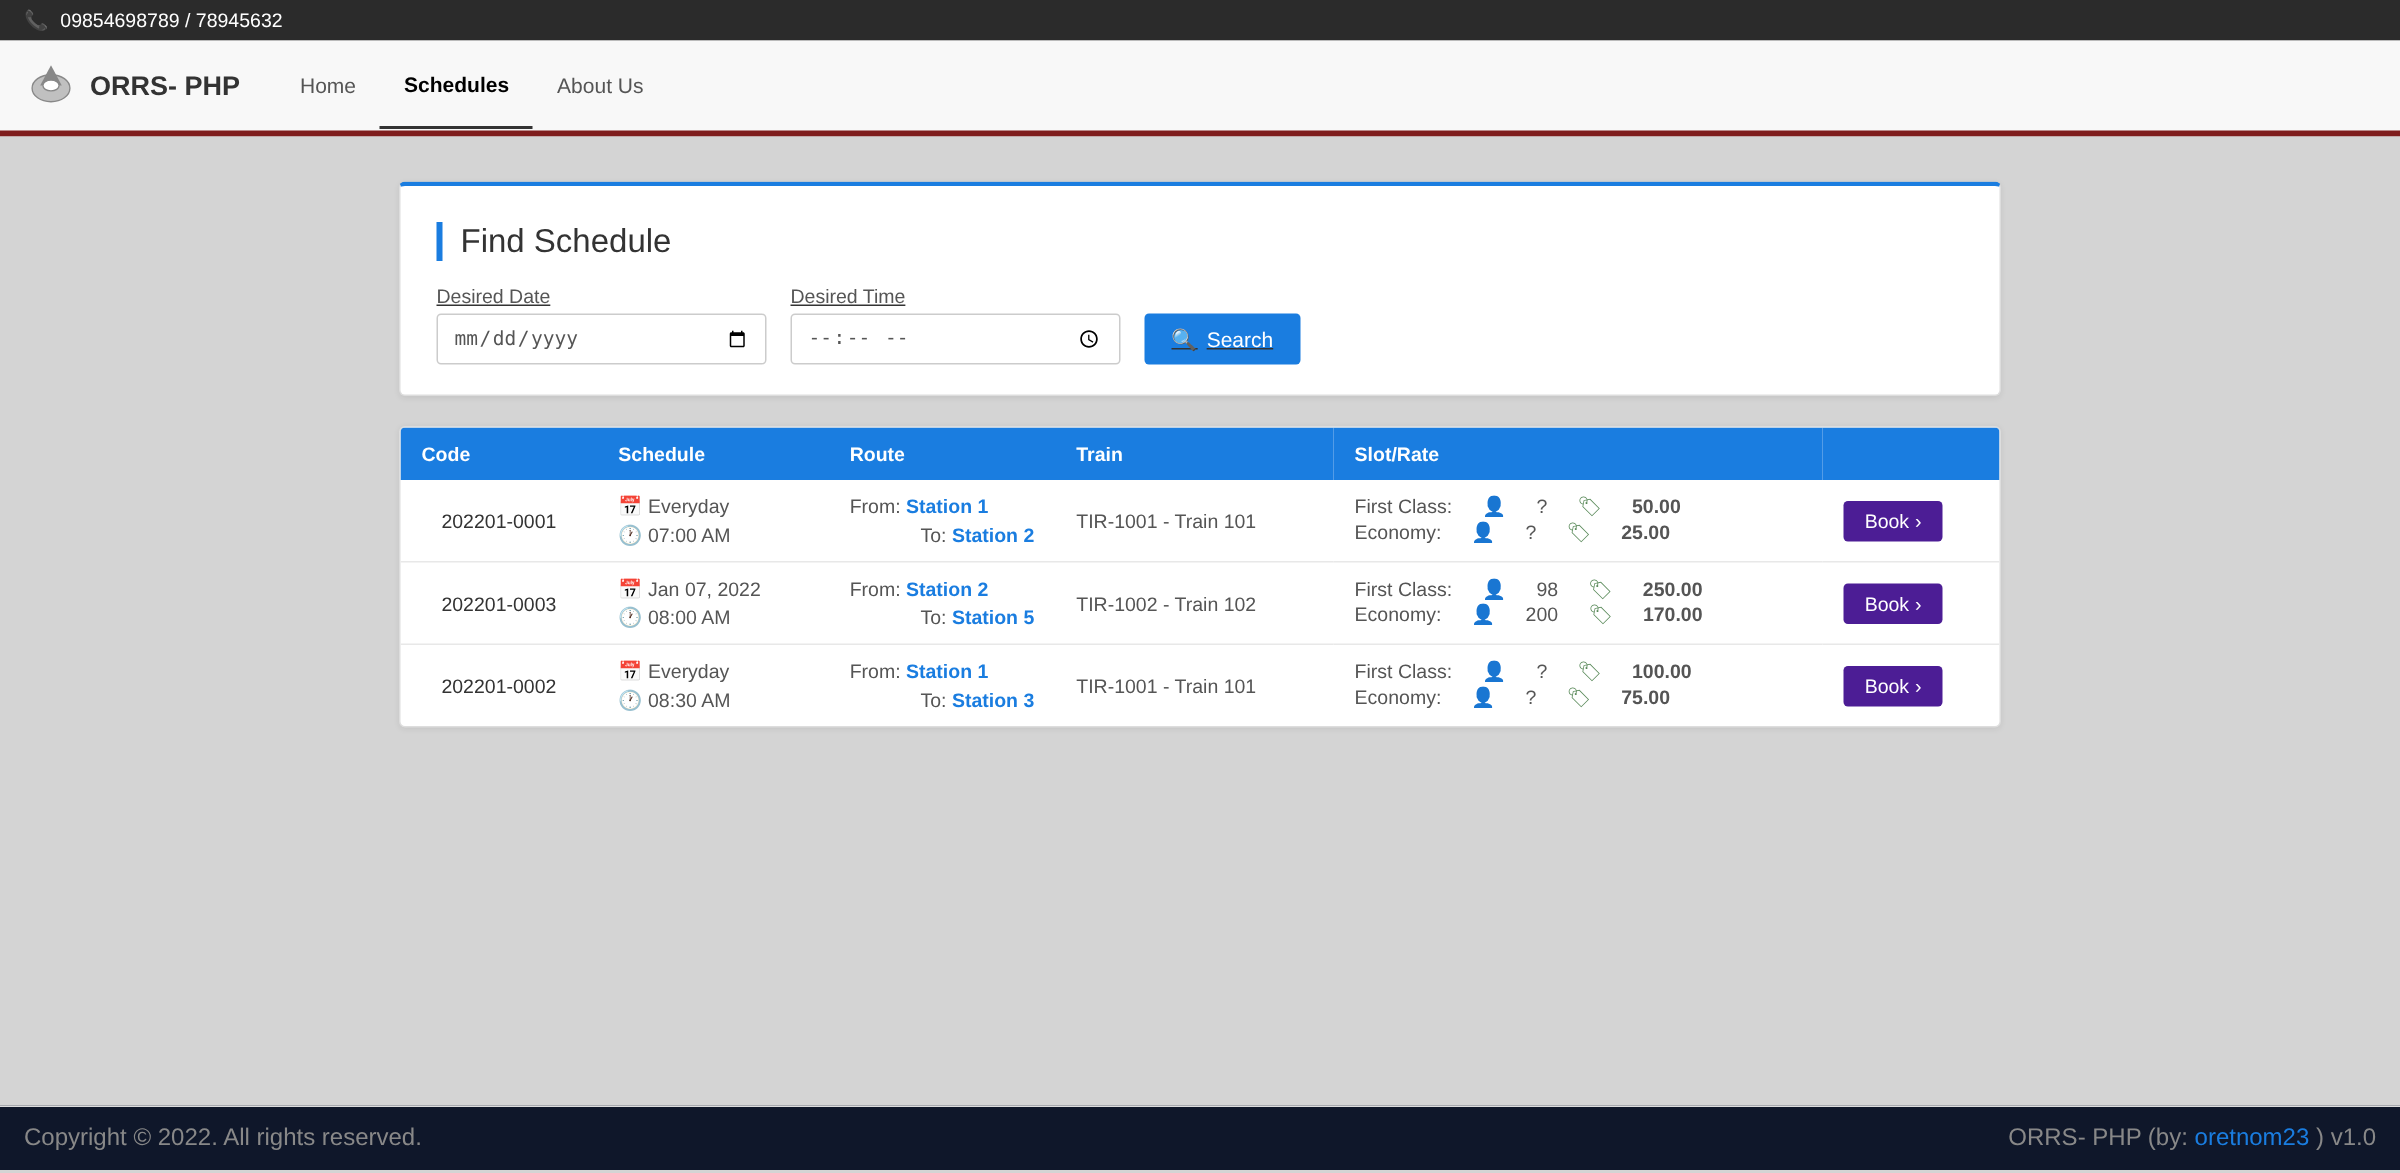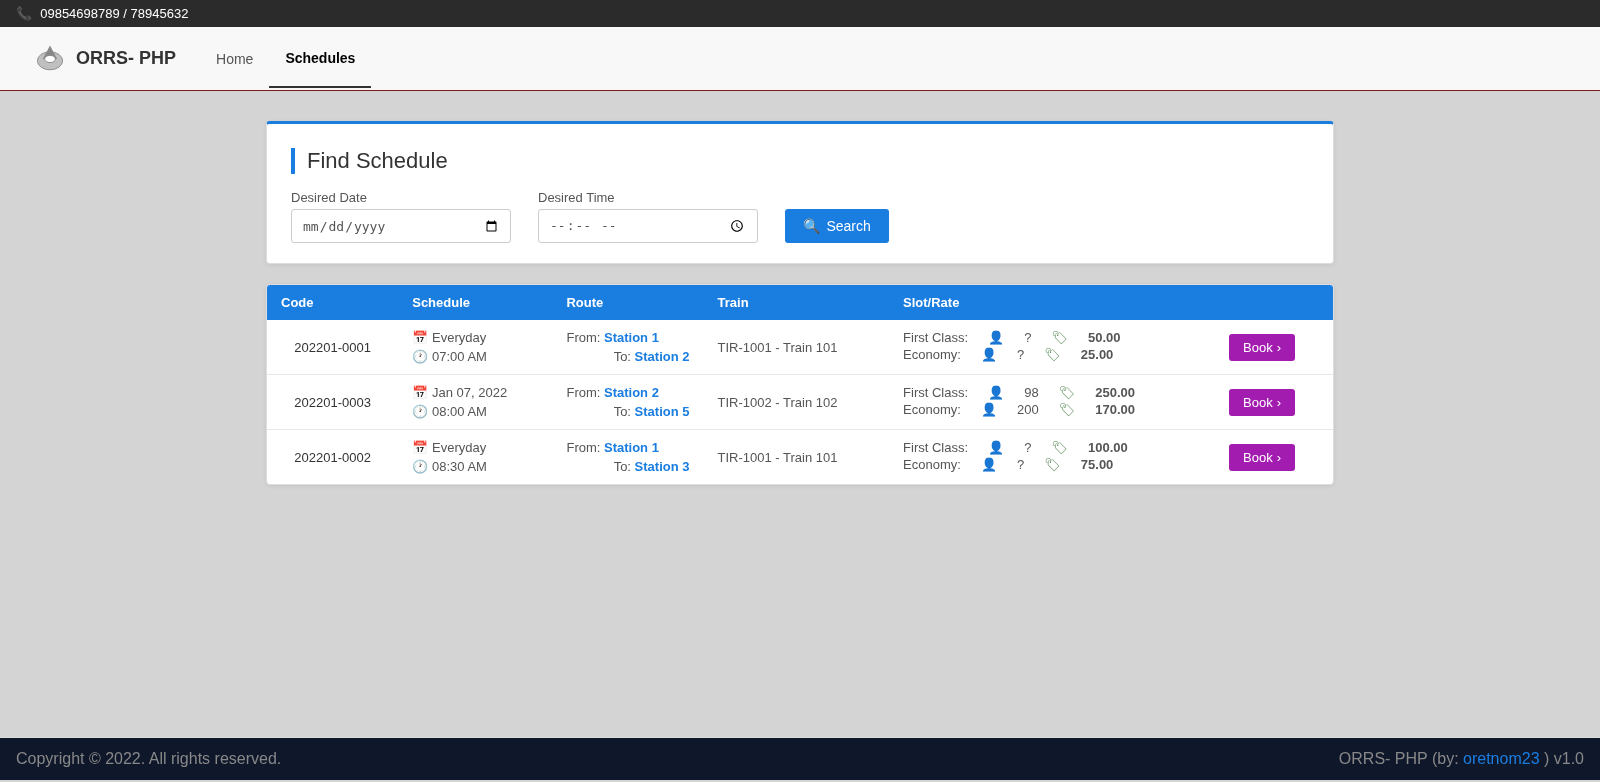--- a/index.html
+++ b/index.html
@@ -12,22 +12,22 @@
       padding: 6px 16px;
       font-size: 13px;
       display: flex;
       align-items: center;
       gap: 8px;
     }
 
     
     .navbar {
       background: #f8f8f8;
-      border-bottom: 1px solid #7f1d1d;
-      padding: 0 32px;
+      border-bottom: 4px solid #7f1d1d;
+      padding: 0 16px;
       display: flex;
       align-items: center;
       height: 64px;
     }
     .navbar-brand {
       display: flex;
       align-items: center;
       gap: 8px;
       font-size: 18px;
       font-weight: bold;
@@ -86,22 +86,23 @@
       font-weight: 300;
       color: #333;
       margin-bottom: 16px;
       padding-left: 12px;
       border-left: 4px solid #1a7de0;
     }
 
     .form-row {
       display: flex;
       align-items: flex-end;
-      gap: 27px;
+      gap: 16px;
       flex-wrap: wrap;
+      text-decoration: underline;
     }
 
     .form-group {
       display: flex;
       flex-direction: column;
       gap: 4px;
     }
 
     .form-group label {
       font-size: 13px;
@@ -181,21 +182,21 @@
     .route-from strong { color: #1a7de0; }
     .route-to { color: #555; margin-top: 4px; text-align: right; }
     .route-to strong { color: #1a7de0; }
 
     .schedule-time { margin-top: 4px; }
 
     .slot-row { display: flex; align-items: flex-start; gap: 20px; font-size: 13px; margin-bottom: 2px; }
     .slot-tag { color: #5a8a5a; font-size: 13px; }
 
     .btn-book {
-      background: #a21caf;
+      background: #4c1d95;
       color: #fff;
       border: none;
       border-radius: 3px;
       padding: 6px 14px;
       font-size: 13px;
       cursor: pointer;
       display: flex;
       align-items: center;
       gap: 4px;
       white-space: nowrap;
@@ -231,20 +232,23 @@
       <ellipse cx="20" cy="20" rx="6" ry="4" fill="#fff" stroke="#888" stroke-width="1"></ellipse>
     </svg>
     <span>ORRS- PHP</span>
   </div>
   <ul class="navbar-nav">
     <li class="nav-item">
       <a href="#">Home</a>
     </li>
     <li class="nav-item active">
       <a href="#">Schedules</a>
+    </li>
+    <li class="nav-item">
+      <a href="#">About Us</a>
     </li>
   </ul>
 </nav>
 
 <div class="main-bg">
   <div class="container">
 
     <div class="card">
       <div class="card-title">Find Schedule</div>
       <div class="form-row">

